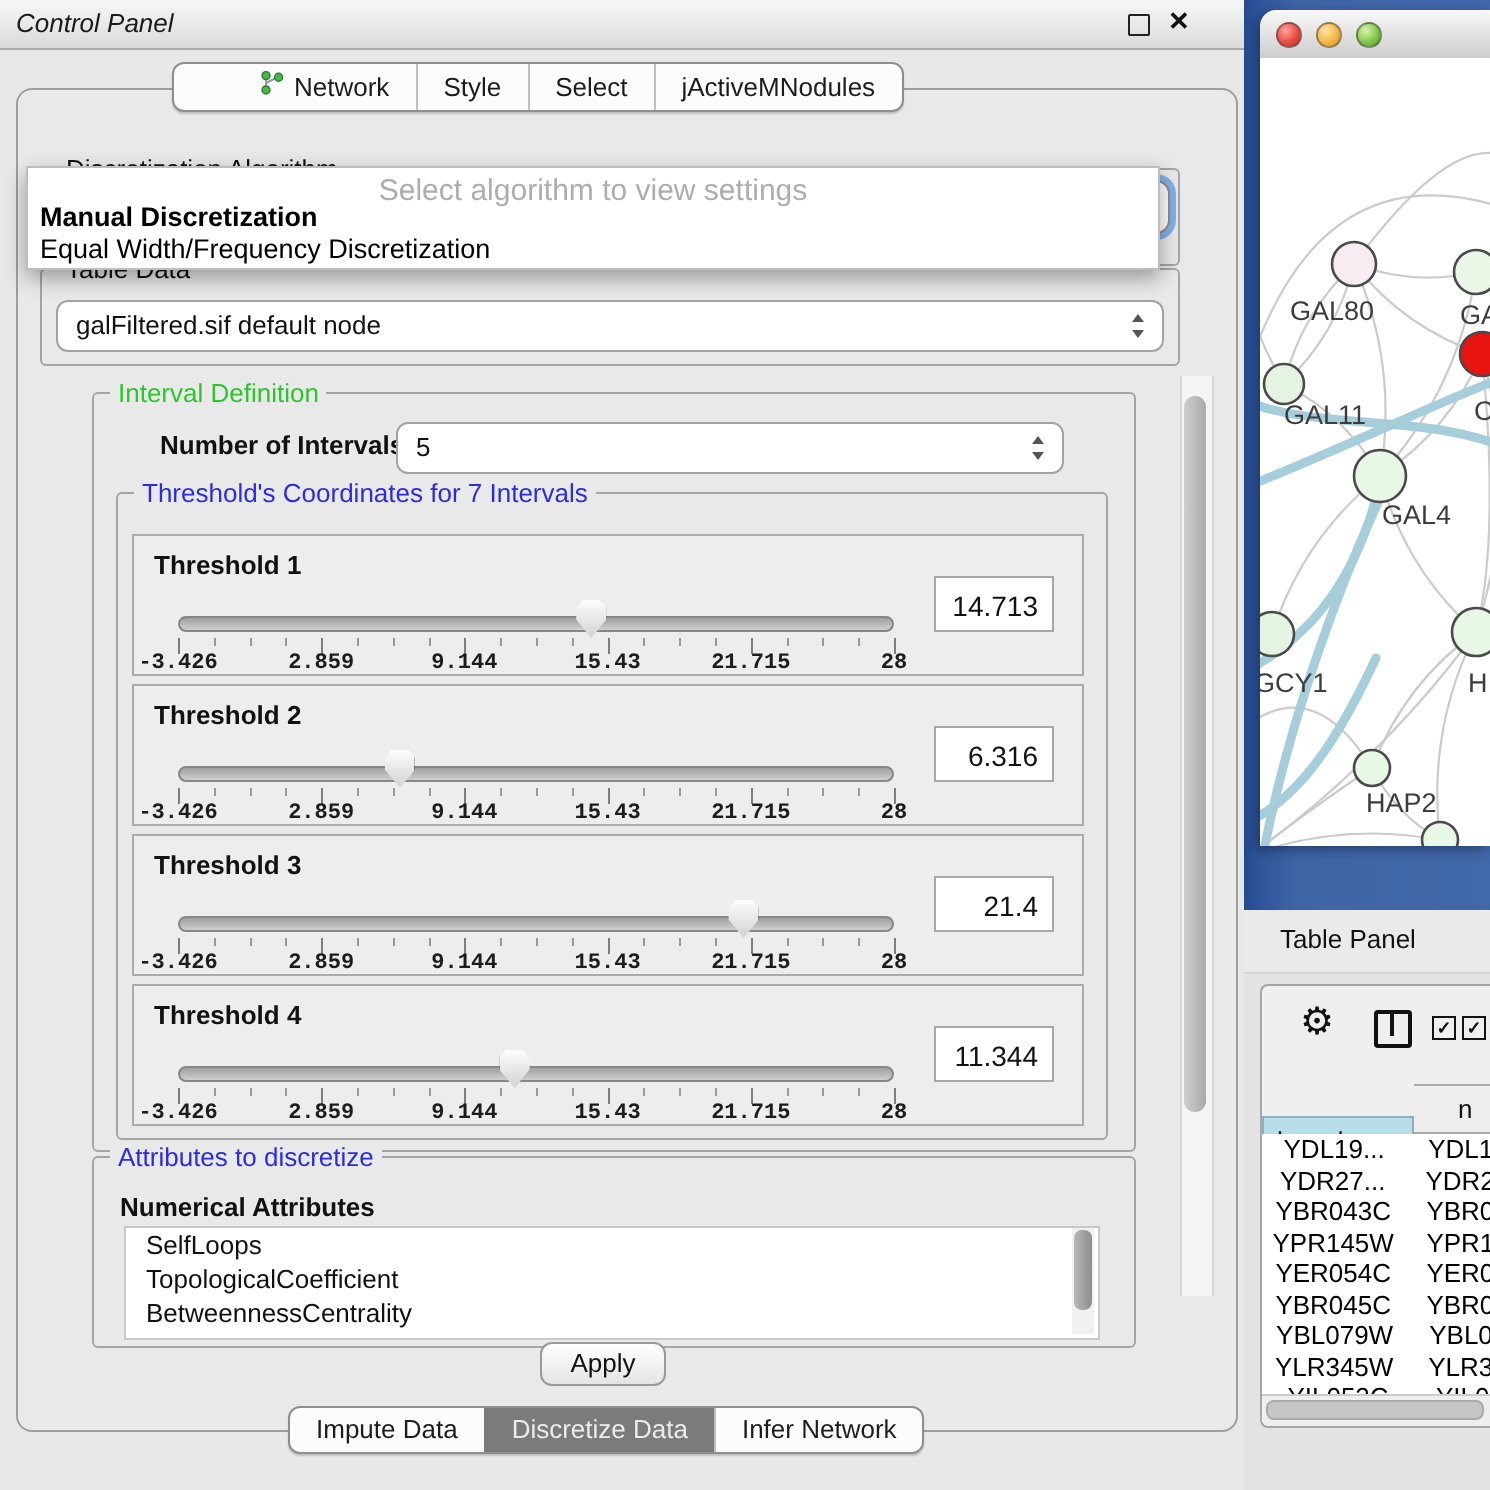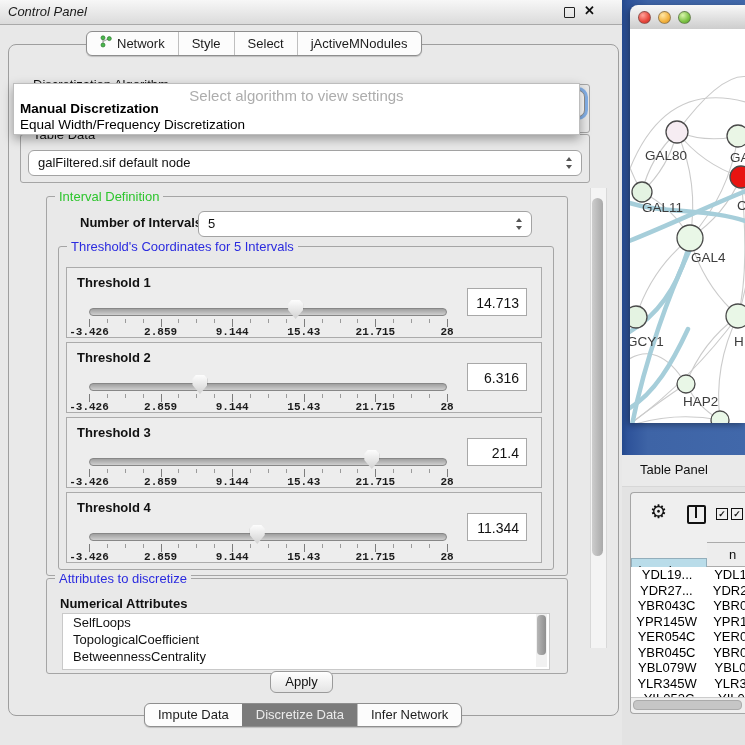--- a/index.html
+++ b/index.html
@@ -11,21 +11,21 @@
   #titlebar{left:0;top:0;width:622px;height:24px;background:linear-gradient(#F7F7F7,#DBDBDB);border-bottom:1px solid #A9A9A9;}
   #titlebar-text{left:8px;top:0;line-height:23px;font-size:13px;color:#1a1a1a;font-style:italic;}
   #float-icon{left:564px;top:7px;width:9px;height:9px;border:1.5px solid #222;border-radius:1px;}
   #close-icon{left:584px;top:3px;font-size:13px;font-weight:bold;color:#111;}
 
   
   .segbar{display:inline-flex;border:1px solid #8E8E8E;border-radius:6px;background:#FCFCFC;overflow:hidden;box-shadow:0 1px 1px rgba(0,0,0,.18);z-index:6;}
   .seg{padding:3px 13px;font-size:13px;color:#1c1c1c;display:flex;align-items:center;gap:5px;border-left:1px solid #BFBFBF;line-height:16px;white-space:nowrap;}
   .seg:first-child{border-left:none;}
   .seg.selected{background:#7B7B7B;color:#ECECEC;border-left-color:#7B7B7B;}
-  #top-tabs{left:86px;top:31px;}
+  #top-tabs{left:86px;top:31px;padding-left:30px;}
   #bottom-tabs{left:144px;top:703px;}
 
   #main-panel{left:8px;top:44px;width:609px;height:670px;border:1px solid #9E9E9E;border-radius:8px;background:#E9E9E9;}
 
   
   .group{border:1px solid #A5A5A5;border-radius:3px;}
   .group-label{position:absolute;top:-8px;left:8px;background:#E9E9E9;padding:0 4px;font-size:13px;color:#111;white-space:nowrap;}
   .gl-green{color:#2DC52D;}
   .gl-blue{color:#2B2BDF;}
 
@@ -168,21 +168,21 @@
 
   <div class="abs group" id="interval-group">
     <span class="group-label gl-green">Interval Definition</span>
   </div>
   <div class="abs" id="noi-label">Number of Intervals</div>
   <div class="abs combo" id="noi-combo">
     <span class="val">5</span>
     <span class="stepper"></span>
   </div>
   <div class="abs group" id="thr-group">
-    <span class="group-label gl-blue">Threshold's Coordinates for 5 Intervals</span>
+    <span class="group-label gl-blue">Threshold's Coordinates for 7 Intervals</span>
   </div>
 
   <div class="abs tbox" id="tbox-0">
     <div class="abs t-label">Threshold 1</div>
     <div class="abs slider">
       <div class="track"></div>
       <div class="ticks-minor"></div>
       <div class="ticks-major"></div>
       <div class="tick-labels">
           <span style="left: 0%;">-3.426</span>

